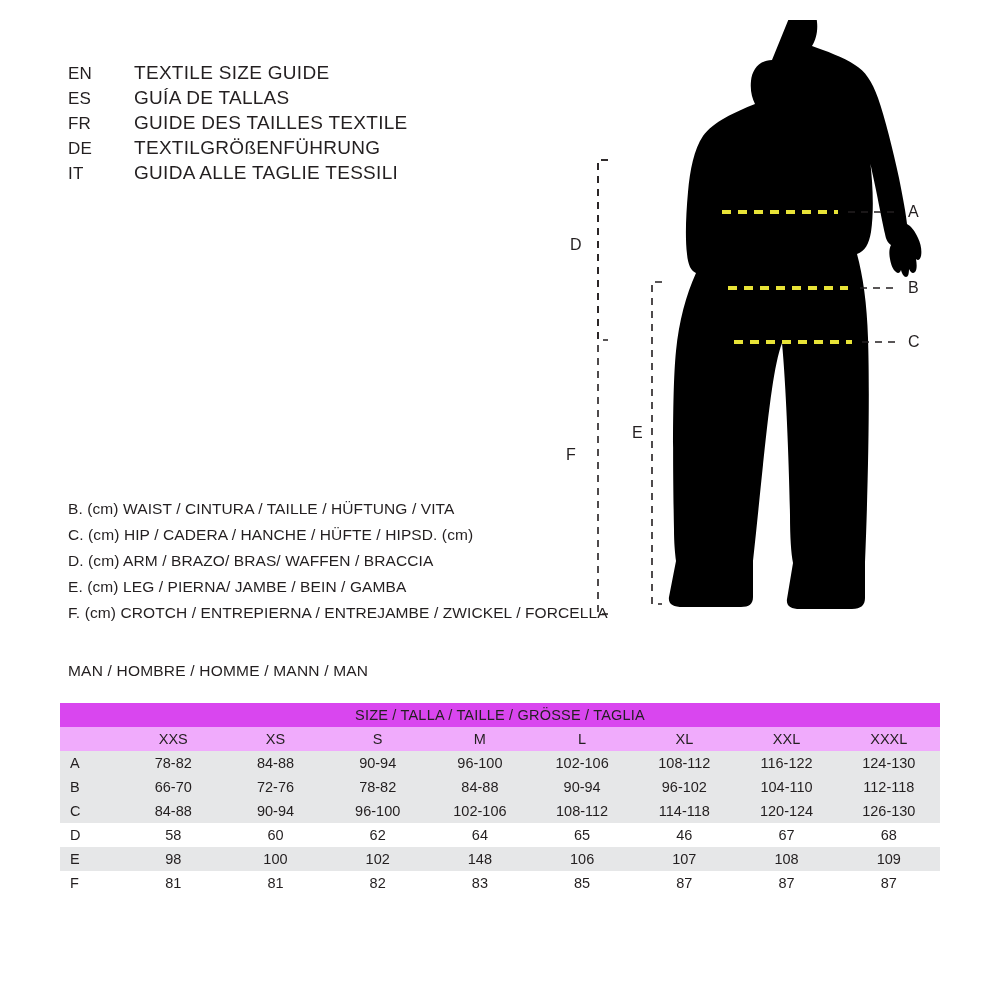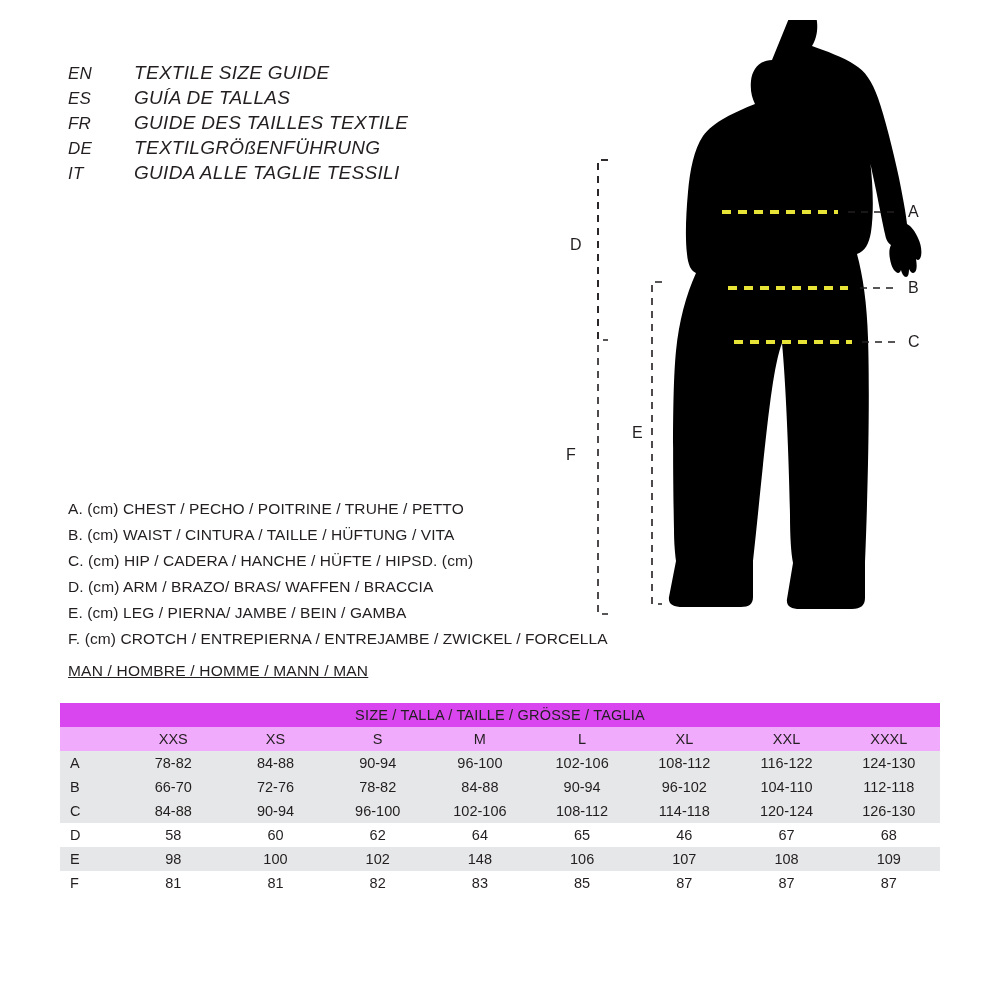--- a/index.html
+++ b/index.html
@@ -13,21 +13,20 @@
     position: relative;
     overflow: hidden;
   }
 
   
   #title-block {
     position: absolute;
     left: 68px;
     top: 62px;
     width: 520px;
-    font-style: italic;
   }
   .title-row {
     display: flex;
     align-items: baseline;
     height: 25px;
   }
   .title-lang {
     width: 66px;
     font-size: 17px;
     letter-spacing: 0.2px;
@@ -49,21 +48,20 @@
     height: 26px;
     letter-spacing: 0.1px;
     white-space: nowrap;
   }
   #gender-row {
     position: absolute;
     left: 68px;
     top: 662px;
     font-size: 15.5px;
     letter-spacing: 0.2px;
-    text-decoration: underline;
   }
 
   
   #figure-area {
     position: absolute;
     left: 560px;
     top: 20px;
     width: 420px;
     height: 640px;
   }
@@ -216,21 +214,20 @@
       <text x="348" y="273">B</text>
       <text x="348" y="327">C</text>
       <text x="10" y="230">D</text>
       <text x="72" y="418">E</text>
       <text x="6" y="440">F</text>
     </g>
   </svg>
 </div>
 
 <div id="legend-block">
-  <div class="legend-row">A. (cm) CHEST / PECHO / POITRINE / TRUHE / PETTO</div>
   <div class="legend-row">B. (cm) WAIST / CINTURA / TAILLE / HÜFTUNG / VITA</div>
   <div class="legend-row">C. (cm) HIP / CADERA / HANCHE / HÜFTE / HIPSD. (cm)</div>
   <div class="legend-row">D. (cm) ARM / BRAZO/ BRAS/ WAFFEN / BRACCIA</div>
   <div class="legend-row">E. (cm) LEG / PIERNA/ JAMBE / BEIN / GAMBA</div>
   <div class="legend-row">F. (cm) CROTCH / ENTREPIERNA / ENTREJAMBE / ZWICKEL / FORCELLA</div>
 </div>
 
 <div id="gender-row">MAN / HOMBRE / HOMME / MANN / MAN</div>
 
 <table id="size-table">

